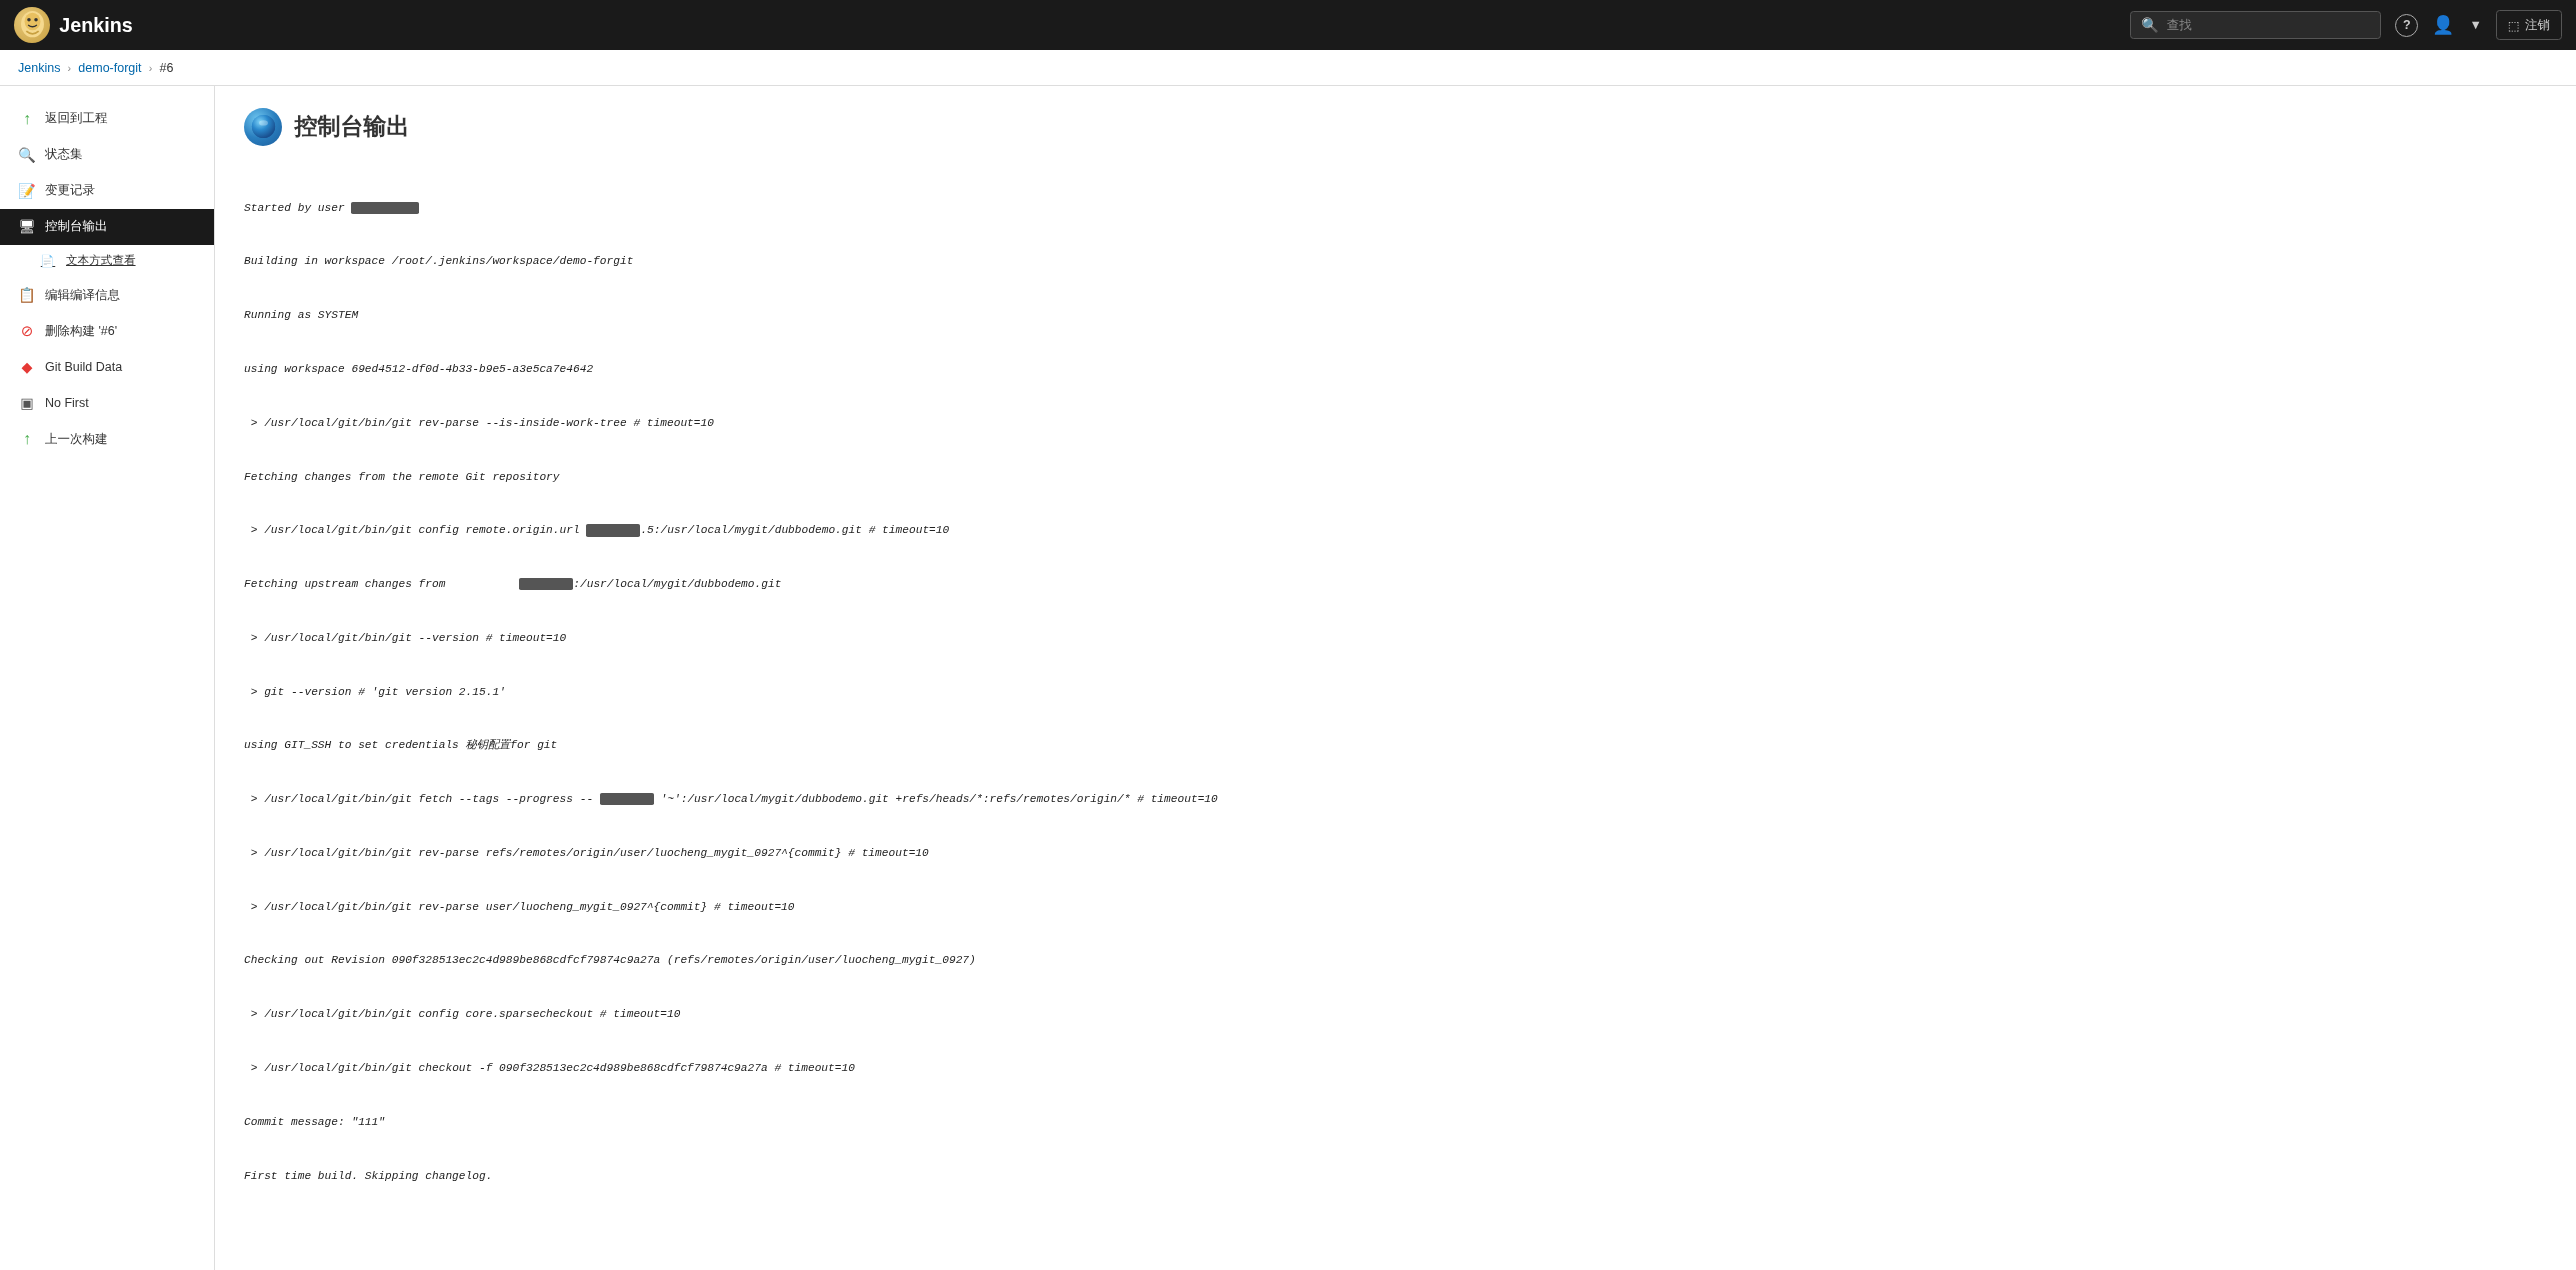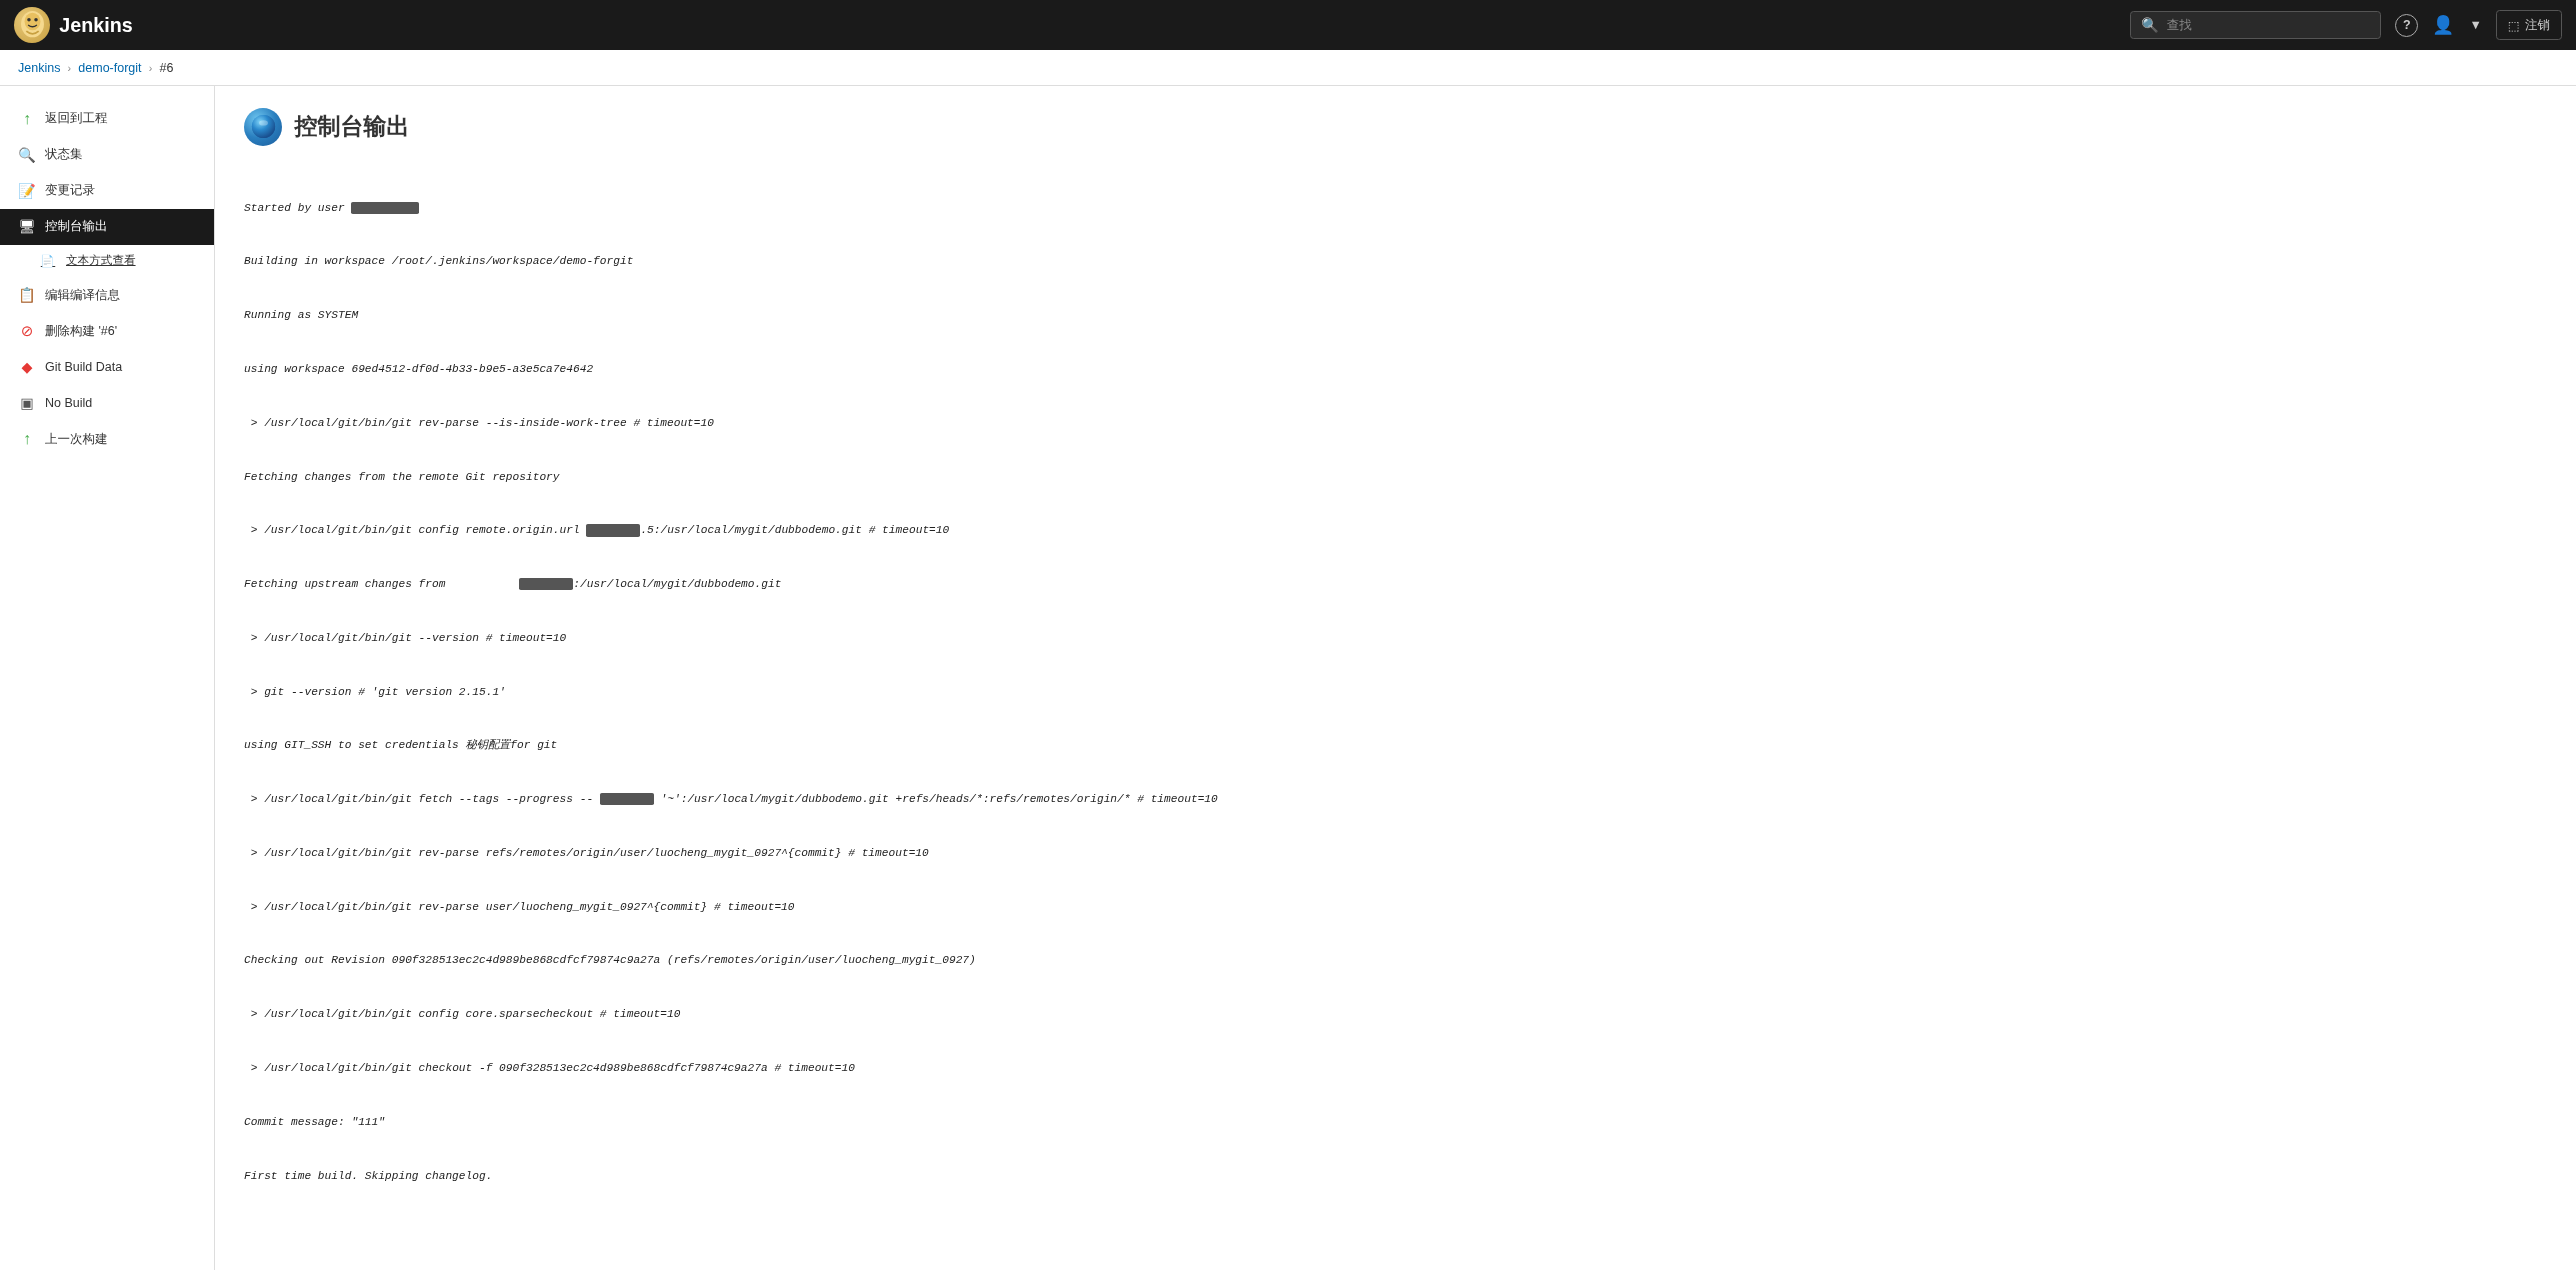--- a/index.html
+++ b/index.html
@@ -265,21 +265,21 @@
       <span>删除构建 '#6'</span>
     </a>
 
     <a class="sidebar-item" href="#">
       <span class="sidebar-icon" style="color:#e53935;">◆</span>
       <span>Git Build Data</span>
     </a>
 
     <a class="sidebar-item" href="#">
       <span class="sidebar-icon" style="color:#555;">▣</span>
-      <span>No Build</span>
+      <span>No First</span>
     </a>
 
     <a class="sidebar-item" href="#">
       <span class="sidebar-icon" style="color:#4caf50;font-size:16px;font-weight:bold;">↑</span>
       <span>上一次构建</span>
     </a>
 
   </nav>
 
   <main class="content">

